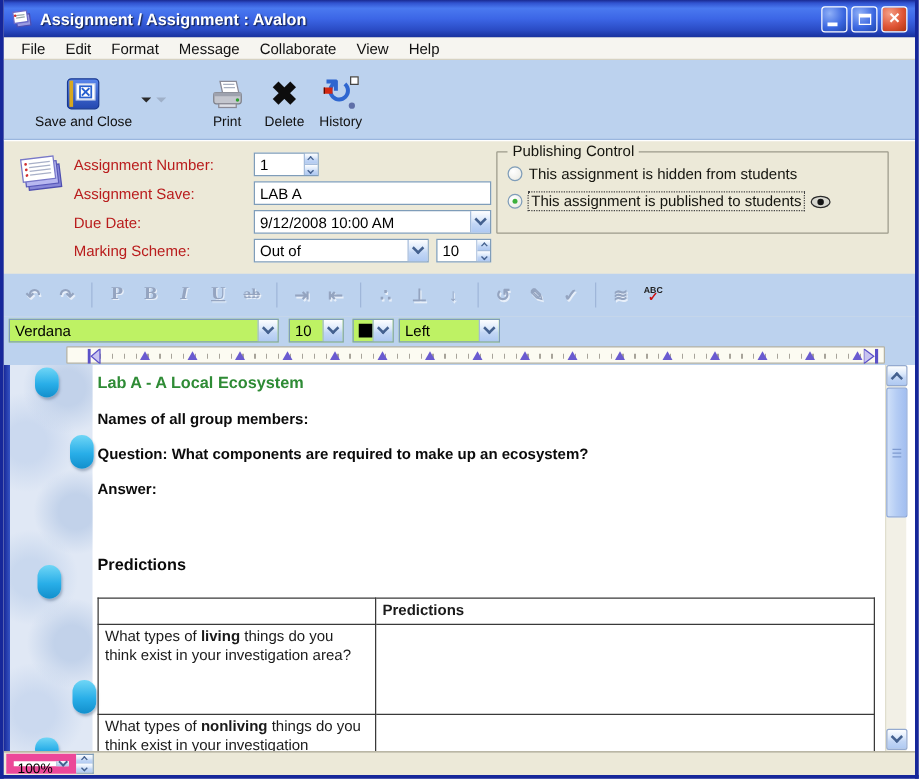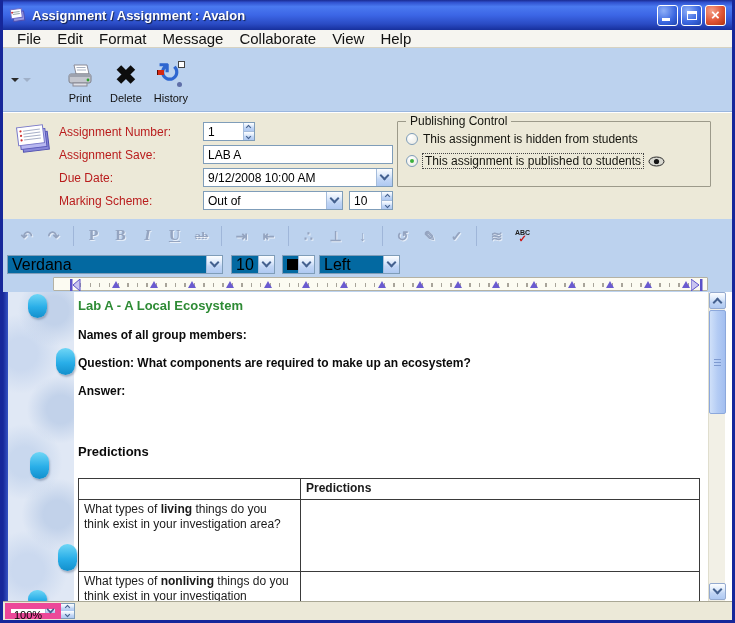--- a/index.html
+++ b/index.html
@@ -12,21 +12,21 @@
   .titlebar .ttl{color:#fff;font-weight:bold;font-size:13px;margin-left:6px;text-shadow:1px 1px 1px rgba(0,0,0,.65);flex:1;white-space:nowrap}
   .winbtns{display:flex;gap:3px}
   .winbtn{width:21px;height:21px;border-radius:3px;border:1px solid #fff;display:flex;align-items:center;justify-content:center;position:relative}
   .wb-blue{background:radial-gradient(circle at 30% 25%,#8FB0F8,#3A66E0 60%,#1F46AE)}
   .wb-red{background:radial-gradient(circle at 30% 25%,#F4A088,#E05536 55%,#B0330F)}
   .glyph-min{width:8px;height:3px;background:#fff;position:absolute;left:4px;bottom:4px}
   .glyph-max{width:10px;height:9px;border:1px solid #fff;border-top:3px solid #fff}
   .glyph-x{color:#fff;font-size:15px;font-weight:bold;line-height:1;margin-top:-2px}
   
   .menubar{position:absolute;top:30px;left:0;width:729px;height:18px;background:#F6F5F0;display:flex;align-items:center;padding-left:6px;gap:0;border-bottom:1px solid #D6D2C2}
-  .menu-item{font-size:15px;color:#111;padding:3px 8px;cursor:default}
+  .menu-item{font-size:12px;color:#111;padding:3px 8px;cursor:default}
   
   .toolbar{position:absolute;top:48px;left:0;width:729px;height:64px;background:#BCD2EE;border-bottom:1px solid #9AB6DE;display:flex;align-items:flex-start;padding:4px 0 0 6px}
   .tbtn{display:flex;flex-direction:column;align-items:center;justify-content:flex-end;height:54px;padding:2px 5px}
   .tbtn .lbl{font-size:11px;color:#101010;margin-top:3px;white-space:nowrap}
   .tbtn.disabled .lbl{color:#95A6C0}
   .caret{width:0;height:0;border-left:4px solid transparent;border-right:4px solid transparent;border-top:4px solid #2B2B2B;margin:26px 2px 0 2px}
   .caret.dis{border-top-color:#9FB0C8}
   .bigx{font-size:26px;line-height:28px;font-weight:bold;color:#0d0d0d}
   .hist{position:relative;width:30px;height:28px}
   .hist .arr{position:absolute;left:2px;top:-2px;font-size:27px;font-weight:bold;color:#2E66D0;line-height:28px}
@@ -58,21 +58,21 @@
   .fmtbar .ser{font-family:"DejaVu Serif",serif;font-size:13px}
   .fmtbar .it{font-style:italic}
   .fmtbar .un{text-decoration:underline}
   .fmtbar .st{text-decoration:line-through;font-size:10px}
   .vsep{width:1px;height:20px;background:#9FB6D9;margin:0 6px}
   .spell{display:flex;flex-direction:column;align-items:center;margin:0 5px;line-height:1}
   .spell .abc{font-size:7px;font-weight:bold;color:#222;letter-spacing:0}
   .spell .chk{font-size:10px;font-weight:bold;color:#CC1111;margin-top:-2px}
   
   .combobar{position:absolute;top:253px;left:0;width:729px;height:23px;background:#BCD2EE}
-  .combo{position:absolute;top:2px;height:19px;background:#0369a1;border:1px solid #7F9DB9;display:flex;align-items:center;font-size:16px}
+  .combo{position:absolute;top:2px;height:19px;background:#bef264;border:1px solid #7F9DB9;display:flex;align-items:center;font-size:12px}
   .combo .txt{flex:1;padding:0 4px;white-space:nowrap;overflow:hidden}
   .swatch{width:11px;height:11px;background:#000;margin-left:4px;flex:1;max-width:11px}
   
   .rulerrow{position:absolute;top:276px;left:0;width:729px;height:16px;background:#BCD2EE}
   .ruler{position:absolute;left:50px;top:1px;width:655px;height:14px;background:#FCFBF2;border:1px solid #B4B2A4;border-radius:1px}
   .ticks{position:absolute;left:26px;right:16px;bottom:3px;height:4px;background:repeating-linear-gradient(90deg,#A8A49A 0 1px,transparent 1px 9.5px)}
   .tab-marker{position:absolute;bottom:2px;width:0;height:0;border-left:4px solid transparent;border-right:4px solid transparent;border-bottom:7px solid #6A5BD0}
   .lbracket{position:absolute;left:16px;top:1px;width:12px;height:12px}
   .rbracket{position:absolute;right:2px;top:1px;width:14px;height:12px}
   
@@ -143,20 +143,36 @@
     <span class="menu-item">File</span>
     <span class="menu-item">Edit</span>
     <span class="menu-item">Format</span>
     <span class="menu-item">Message</span>
     <span class="menu-item">Collaborate</span>
     <span class="menu-item">View</span>
     <span class="menu-item">Help</span>
   </div>
 
   <div class="toolbar">
+    <div class="tbtn" style="margin-left:14px">
+      <svg width="28" height="27">
+        <defs>
+            <linearGradient id="dsk" x1="0" y1="0" x2="0" y2="1">
+              <stop offset="0" stop-color="#5A86EC"></stop>
+              <stop offset="1" stop-color="#2448B0"></stop>
+            </linearGradient>
+          </defs>
+        <rect x="1" y="1" width="25" height="24" rx="3" fill="url(#dsk)" stroke="#183890"></rect>
+        <rect x="2.5" y="2.5" width="3" height="21" fill="#D8A820"></rect>
+        <rect x="8" y="5" width="15" height="13" fill="#fff" stroke="#B8C8E8"></rect>
+        <rect x="11" y="7" width="9" height="9" fill="none" stroke="#2860D0" stroke-width="1.4"></rect>
+        <path d="M12.5 8.5 L18.5 14.5 M18.5 8.5 L12.5 14.5" stroke="#2860D0" stroke-width="1.6"></path>
+      </svg>
+      <span class="lbl">Save and Close</span>
+    </div>
     <div class="caret"></div>
 
     <div class="caret dis"></div>
 
     <div class="tbtn" style="margin-left:28px">
       <svg width="28" height="27">
         <polygon points="8,3 21,3 23,12 10,12" fill="#fff" stroke="#8A8A96"></polygon>
         <line x1="10.5" y1="5.5" x2="19.5" y2="5.5" stroke="#A8B0C0"></line>
         <line x1="11" y1="8" x2="20" y2="8" stroke="#A8B0C0"></line>
         <rect x="3" y="12" width="22" height="9" rx="2" fill="#C4C6CE" stroke="#7E8089"></rect>

